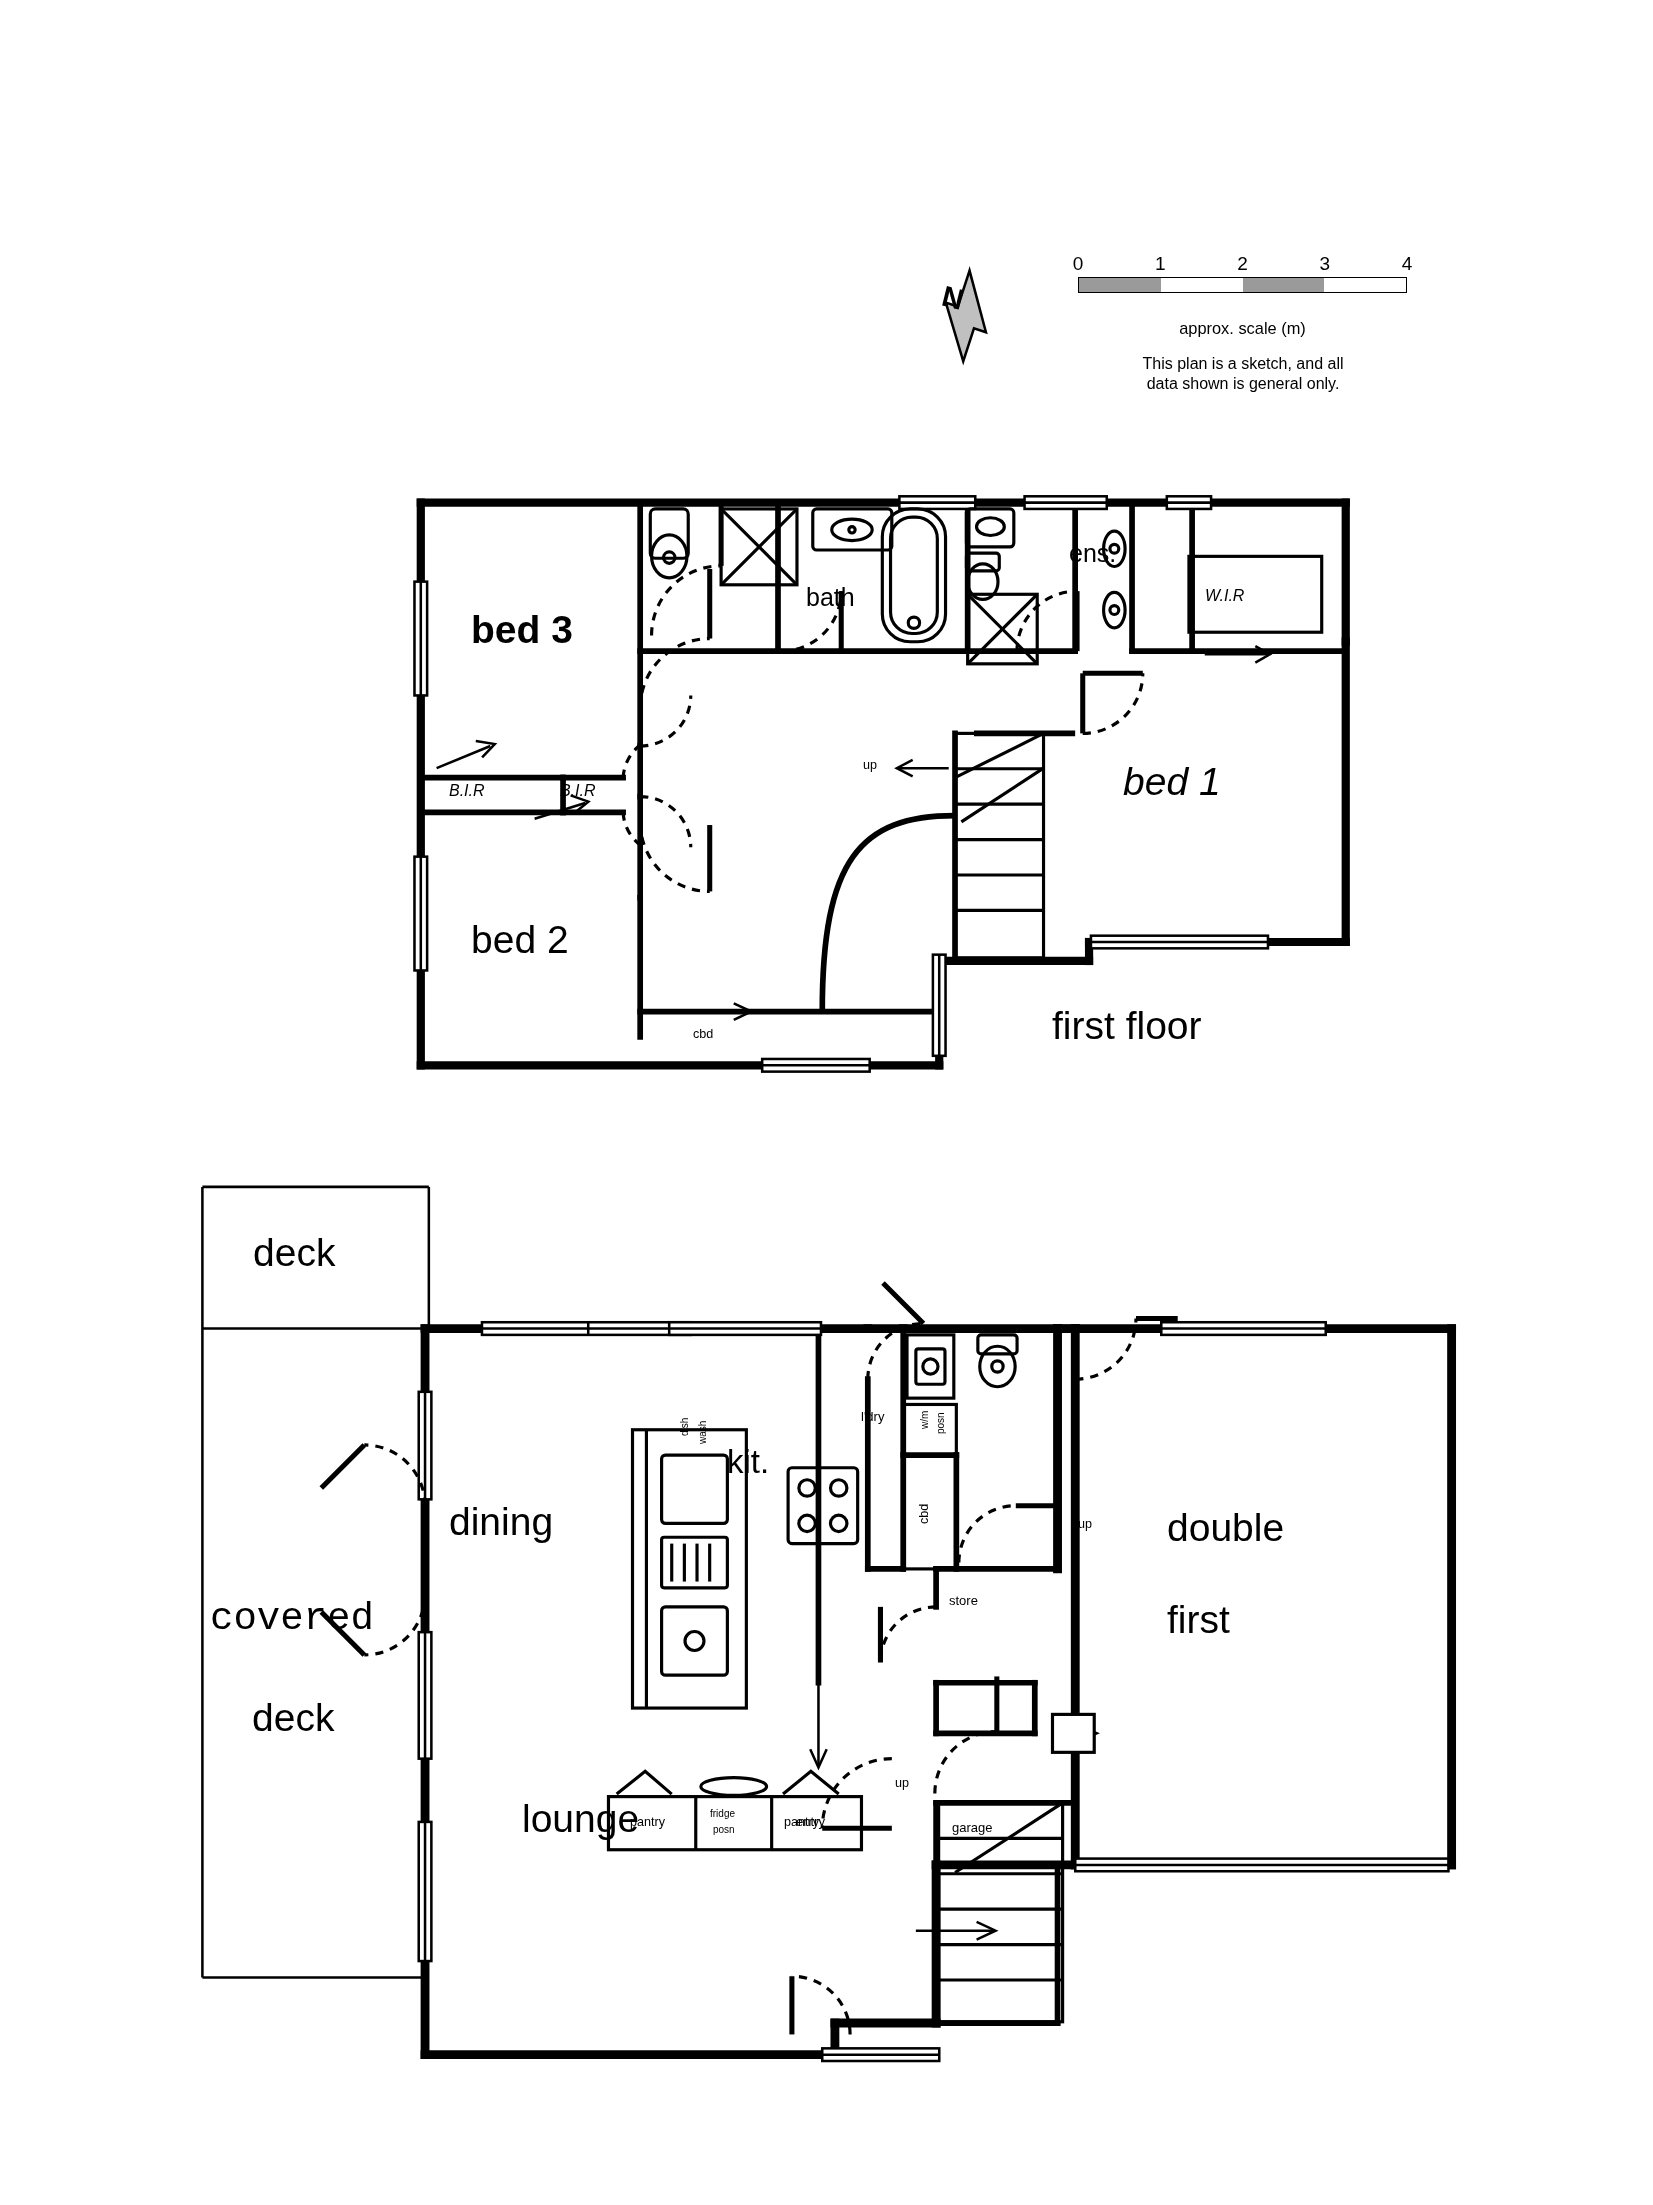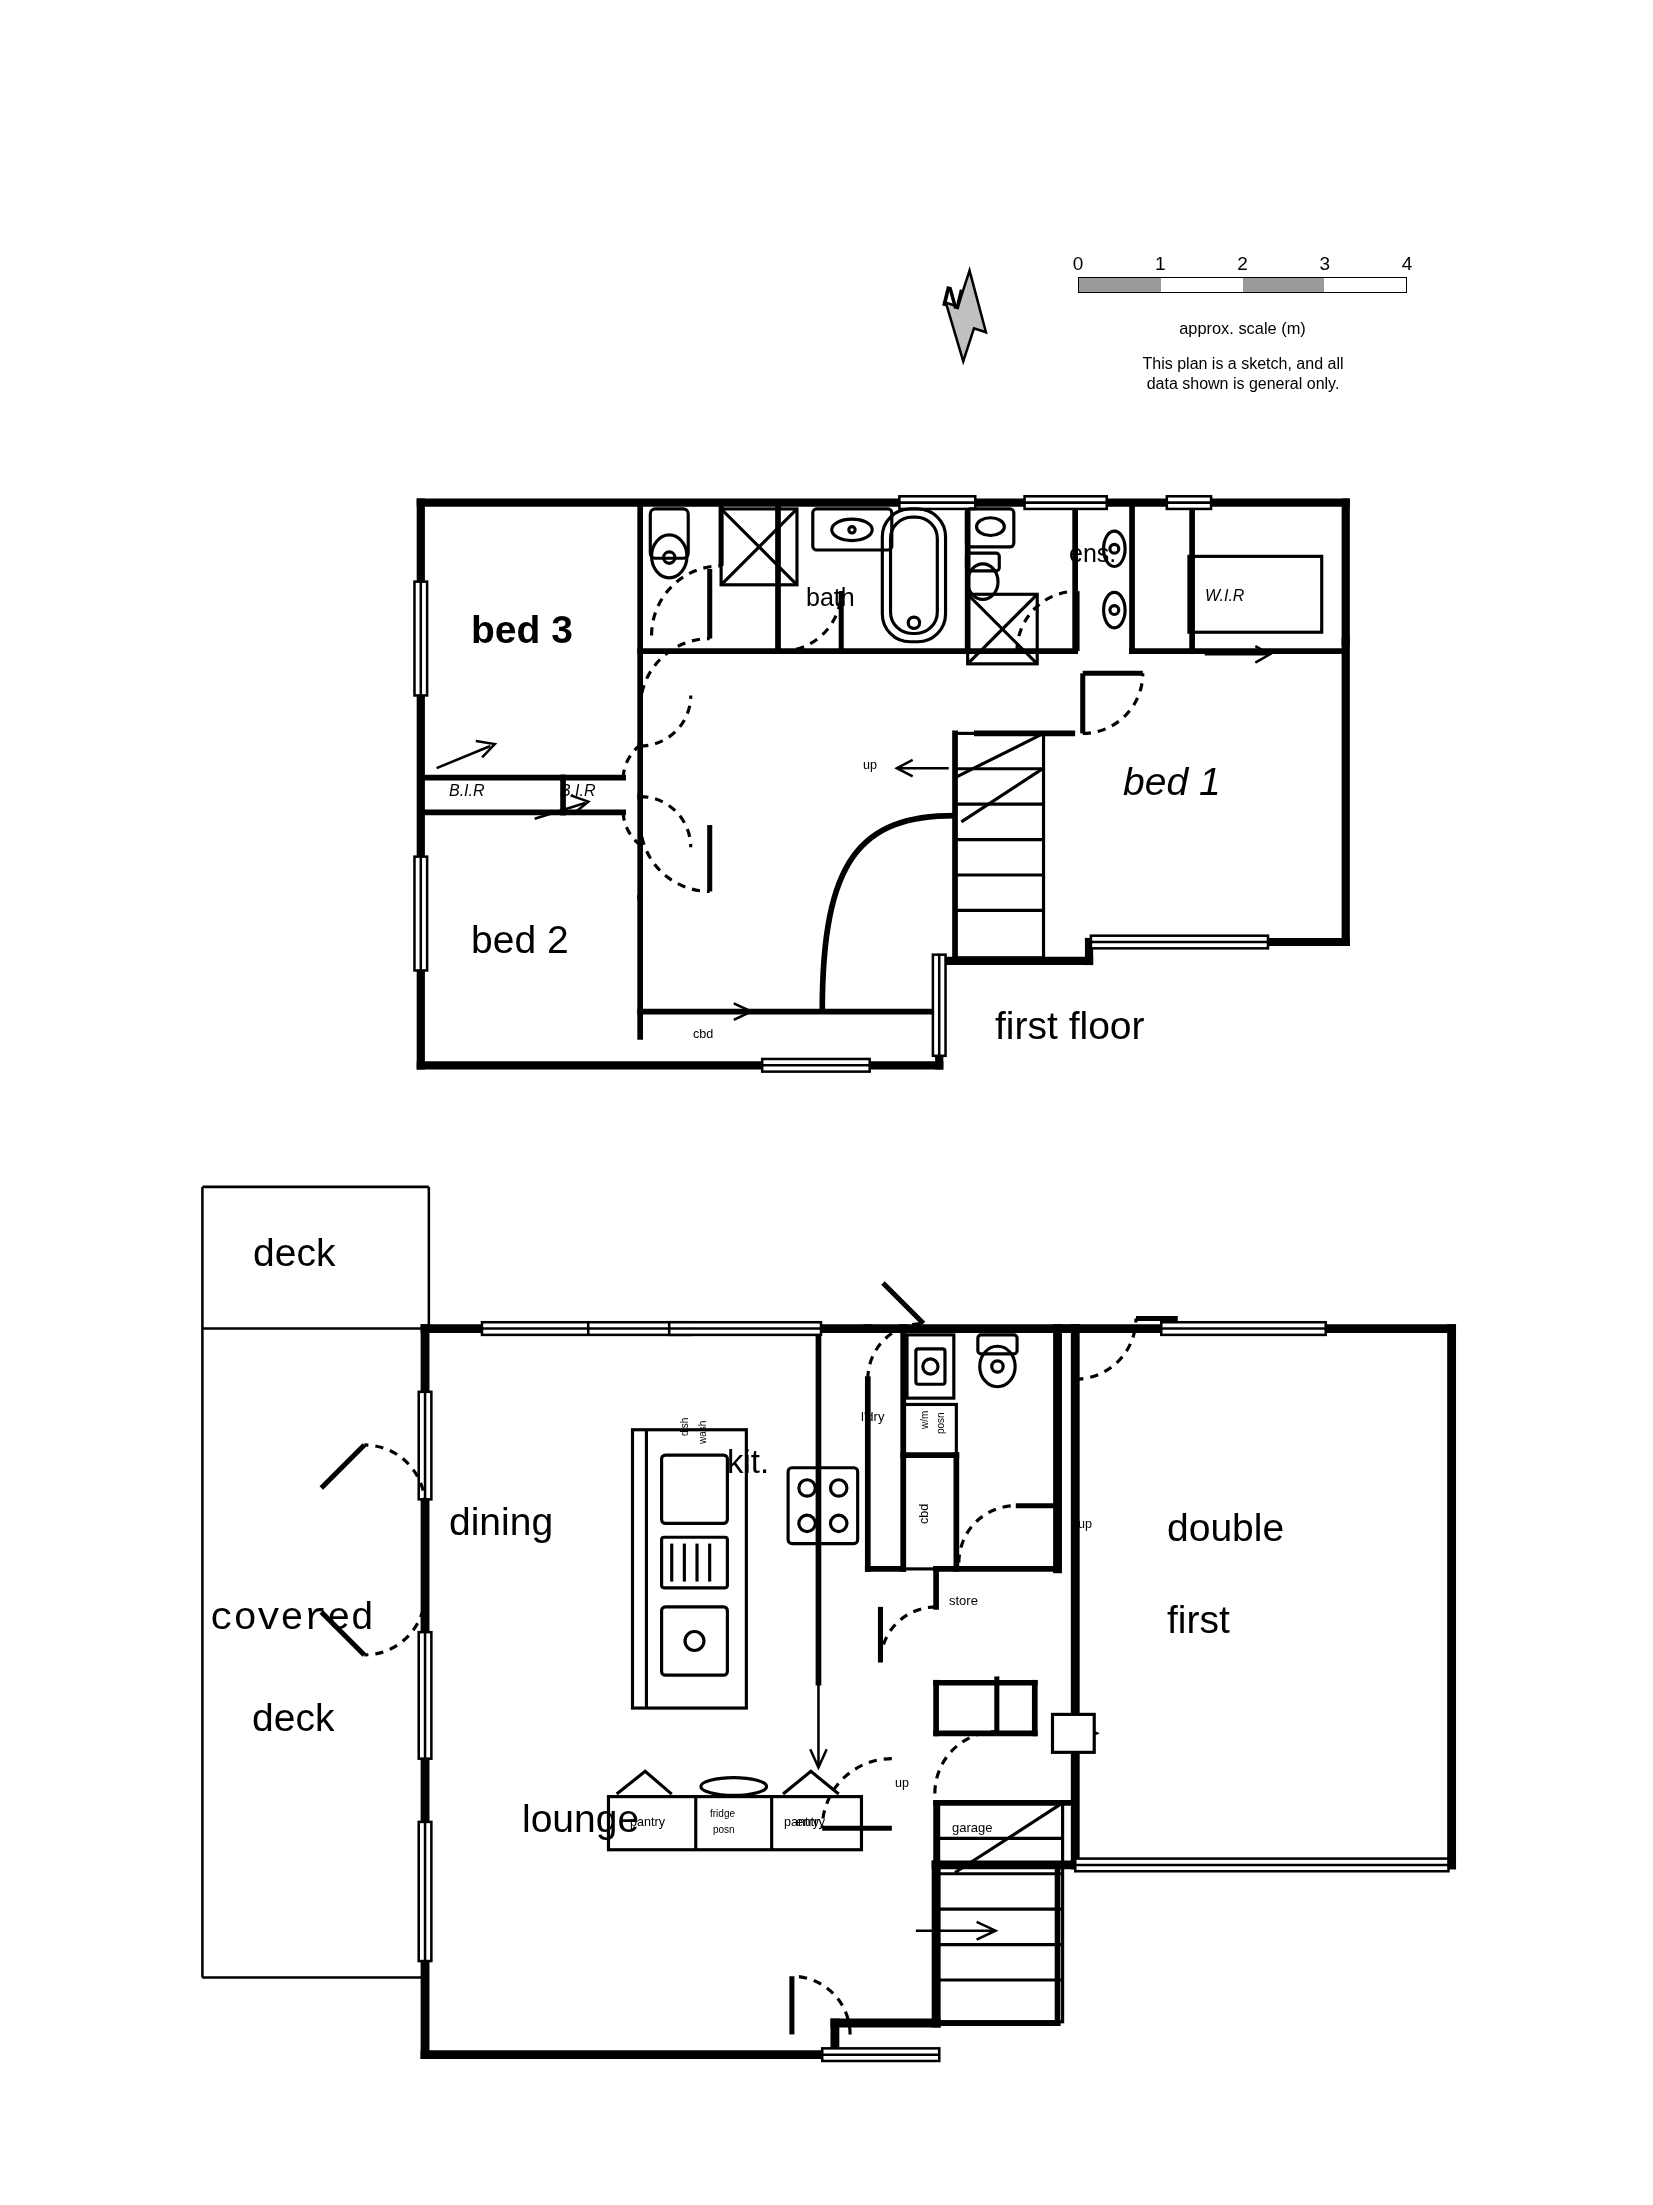--- a/index.html
+++ b/index.html
@@ -259,21 +259,21 @@
   <div class="lbl room-xl" style="left:471px; top:610px;font-weight:bold;">bed 3</div>
   <div class="lbl room-xl" style="left:471px; top:920px;">bed 2</div>
   <div class="lbl room-xl" style="left:1123px; top:762px;font-style:italic;">bed 1</div>
   <div class="lbl room-md" style="left:806px; top:585px;">bath</div>
   <div class="lbl room-md" style="left:1037px; top:541px;margin-left:32px;">ens.</div>
   <div class="lbl ital" style="left:1205px; top:588px;">W.I.R</div>
   <div class="lbl ital" style="left:449px; top:783px;">B.I.R</div>
   <div class="lbl ital" style="left:560px; top:783px;">B.I.R</div>
   <div class="lbl room-xs" style="left:693px; top:1028px;">cbd</div>
   <div class="lbl room-xs" style="left:863px; top:759px;">up</div>
-  <div class="lbl room-xl" style="left:995px; top:1006px;">first floor</div>
+  <div class="lbl room-xl" style="left:1052px; top:1006px;">first floor</div>
 
   <div style="position:absolute;left:0;top:1126px;width:1654px;height:1080px;">
     <svg width="1654" height="1080" viewBox="0 0 2615 1707">
 
       <g class="svgline" stroke-width="4">
         <path d="M320 96 L320 1346"></path>
         <path d="M320 96 L678 96"></path>
         <path d="M678 96 L678 320"></path>
         <path d="M320 320 L678 320"></path>
         <path d="M320 1346 L672 1346"></path>

